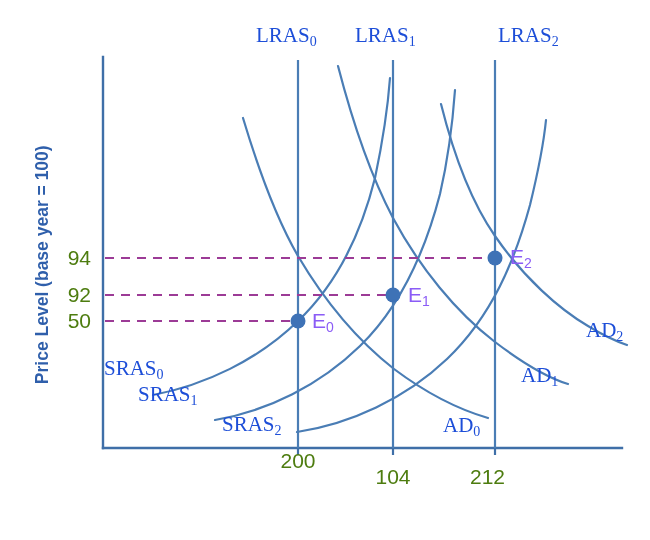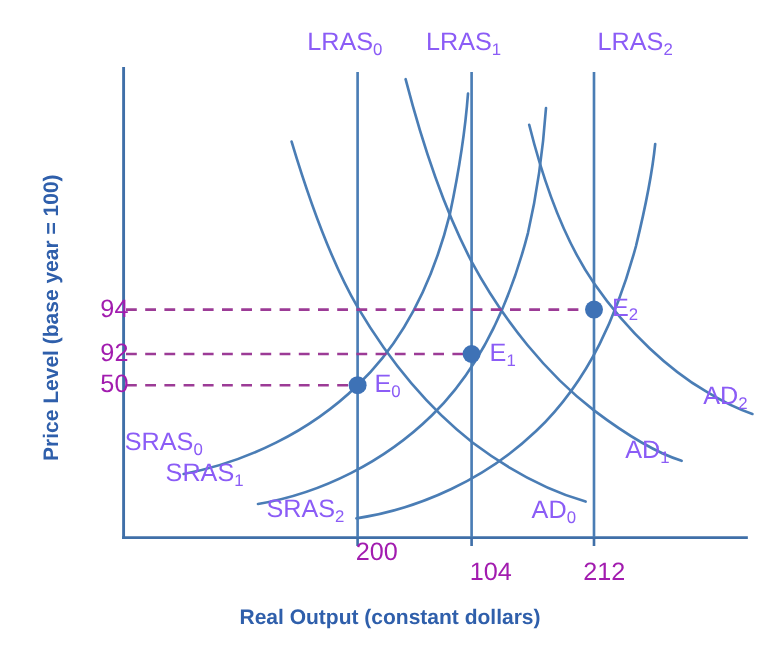--- a/index.html
+++ b/index.html
@@ -55,43 +55,42 @@
   .eq-dot {
     fill: #3E72B6;
     stroke: none;
   }
   .tick {
     stroke: #3F6FA8;
     stroke-width: 2.2;
   }
   .curve-label {
     position: absolute;
-    color: #8b5cf6;
-    font-family: Liberation Sans, sans-serif;
+    color: #1d4ed8;
+    font-family: Liberation Serif, serif;
     font-size: 21px;
     font-weight: normal;
     white-space: nowrap;
     line-height: 1;
     letter-spacing: 0px;
   }
   .curve-label sub {
     font-size: 14px;
     vertical-align: baseline;
     position: relative;
     top: 4px;
     left: 0px;
   }
   .tick-label {
     position: absolute;
-    color: #a21caf;
+    color: #4d7c0f;
     font-family: "Liberation Sans", sans-serif;
     font-size: 21px;
     white-space: nowrap;
     line-height: 1;
-    margin-left: 16px;
   }
   .eq-label {
     position: absolute;
     color: #8b5cf6;
     font-family: "Liberation Sans", sans-serif;
     font-size: 21px;
     white-space: nowrap;
     line-height: 1;
   }
   .eq-label sub {
@@ -177,16 +176,15 @@
   <div class="eq-label" style="left:510px; top:246px;"><span>E</span><sub>2</sub></div>
 
   <div class="tick-label" style="left:61px; top:247px; width:30px; text-align:right;">94</div>
   <div class="tick-label" style="left:61px; top:284px; width:30px; text-align:right;">92</div>
   <div class="tick-label" style="left:61px; top:310px; width:30px; text-align:right;">50</div>
 
   <div class="tick-label" style="left:273px; top:450px; width:50px; text-align:center;">200</div>
   <div class="tick-label" style="left:368px; top:466px; width:50px; text-align:center;">104</div>
   <div class="tick-label" style="left:470px; top:466px; width:50px; text-align:left;">212</div>
 
-  <div class="axis-title" id="x-axis-title">Real Output (constant dollars)</div>
   <div class="axis-title" id="y-axis-title">Price Level (base year = 100)</div>
 
 </div>
 
 </body></html>

